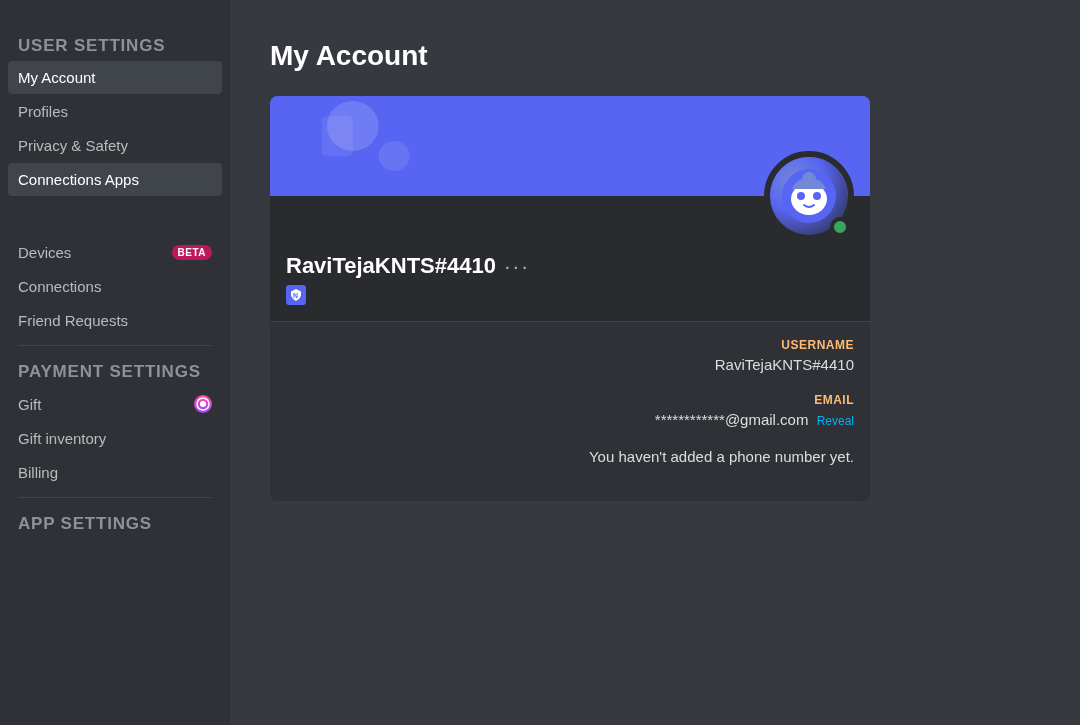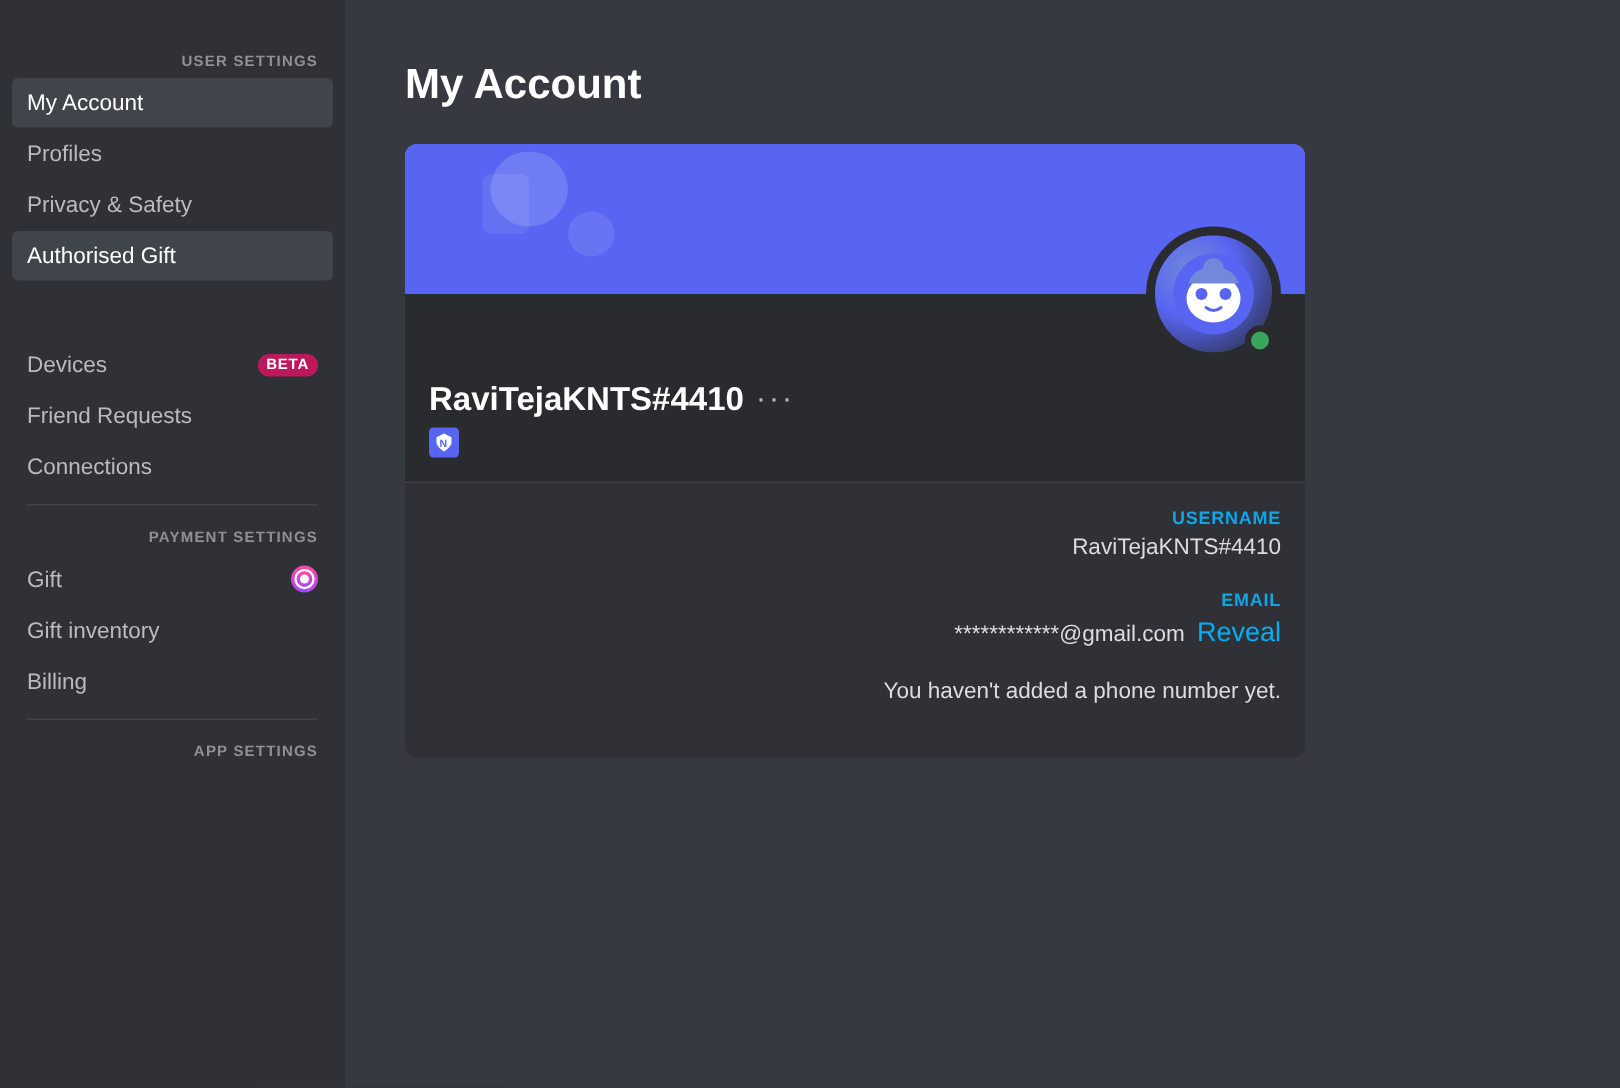--- a/index.html
+++ b/index.html
@@ -16,28 +16,27 @@
     .sidebar {
       width: 230px;
       min-width: 230px;
       background: #2f3136;
       padding: 20px 8px;
       overflow-y: auto;
       flex-shrink: 0;
     }
 
     .sidebar-section-label {
-      font-size: 10px;
+      font-size: 17px;
       font-weight: 700;
       color: #8e9297;
       text-transform: uppercase;
       letter-spacing: 0.8px;
       padding: 8px 10px 4px 10px;
       margin-top: 8px;
-      text-align: right;
     }
 
     .sidebar-item {
       display: flex;
       align-items: center;
       justify-content: space-between;
       padding: 8px 10px;
       border-radius: 4px;
       cursor: pointer;
       font-size: 15px;
@@ -201,35 +200,35 @@
       border-top: 1px solid #40444b;
     }
 
     .field-group {
       margin-bottom: 20px;
     }
 
     .field-label {
       font-size: 12px;
       font-weight: 700;
-      color: #0ea5e9;
+      color: #fdba74;
       text-transform: uppercase;
       letter-spacing: 0.5px;
       margin-bottom: 4px;
     }
 
     .field-value {
       font-size: 15px;
       color: #dcddde;
     }
 
     .reveal-link {
       color: #00aff4;
       cursor: pointer;
-      font-size: 18px;
+      font-size: 12px;
       margin-left: 4px;
     }
 
     
     .arrow-row {
       position: relative;
       margin-top: 40px;
     }
 
     .pointer-arrow {
@@ -276,36 +275,36 @@
 
   <div class="sidebar-item">
     <span class="item-text">Profiles</span>
   </div>
 
   <div class="sidebar-item">
     <span class="item-text">Privacy &amp; Safety</span>
   </div>
 
   <div class="sidebar-item active" style="background:#40444b; color:#fff; font-weight:500;">
-    <span class="item-text">Authorised Gift</span>
+    <span class="item-text">Connections Apps</span>
   </div>
 
   <div class="sidebar-item arrow-row" style="position:relative;">
 
     <div class="pointer-arrow"></div>
     <span class="item-text">Devices</span>
     <span class="beta-badge">BETA</span>
   </div>
 
   <div class="sidebar-item">
+    <span class="item-text">Connections</span>
+  </div>
+
+  <div class="sidebar-item">
     <span class="item-text">Friend Requests</span>
-  </div>
-
-  <div class="sidebar-item">
-    <span class="item-text">Connections</span>
   </div>
 
   <div class="sidebar-divider"></div>
 
   <div class="sidebar-section-label">PAYMENT SETTINGS</div>
 
   <div class="sidebar-item">
     <span class="item-text">Gift</span>
     <span class="nitro-icon">
       <svg width="14" height="14" viewBox="0 0 14 14" fill="none">

